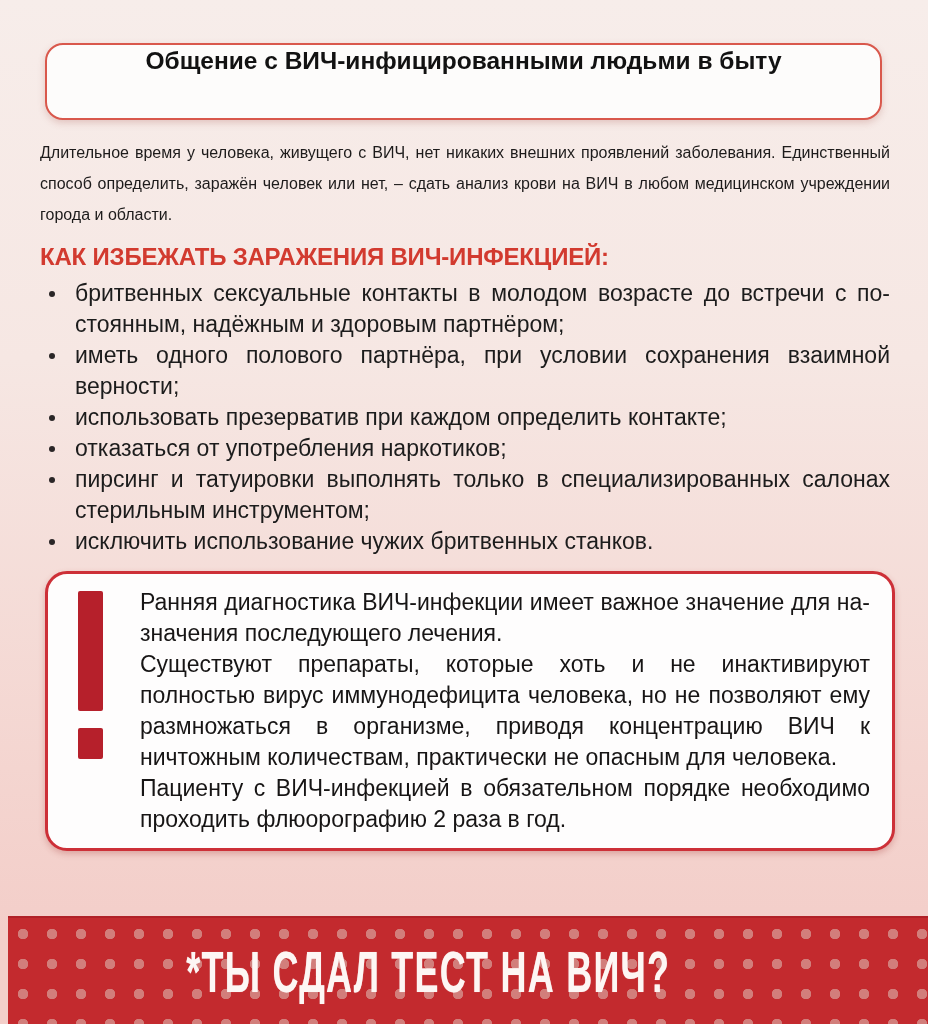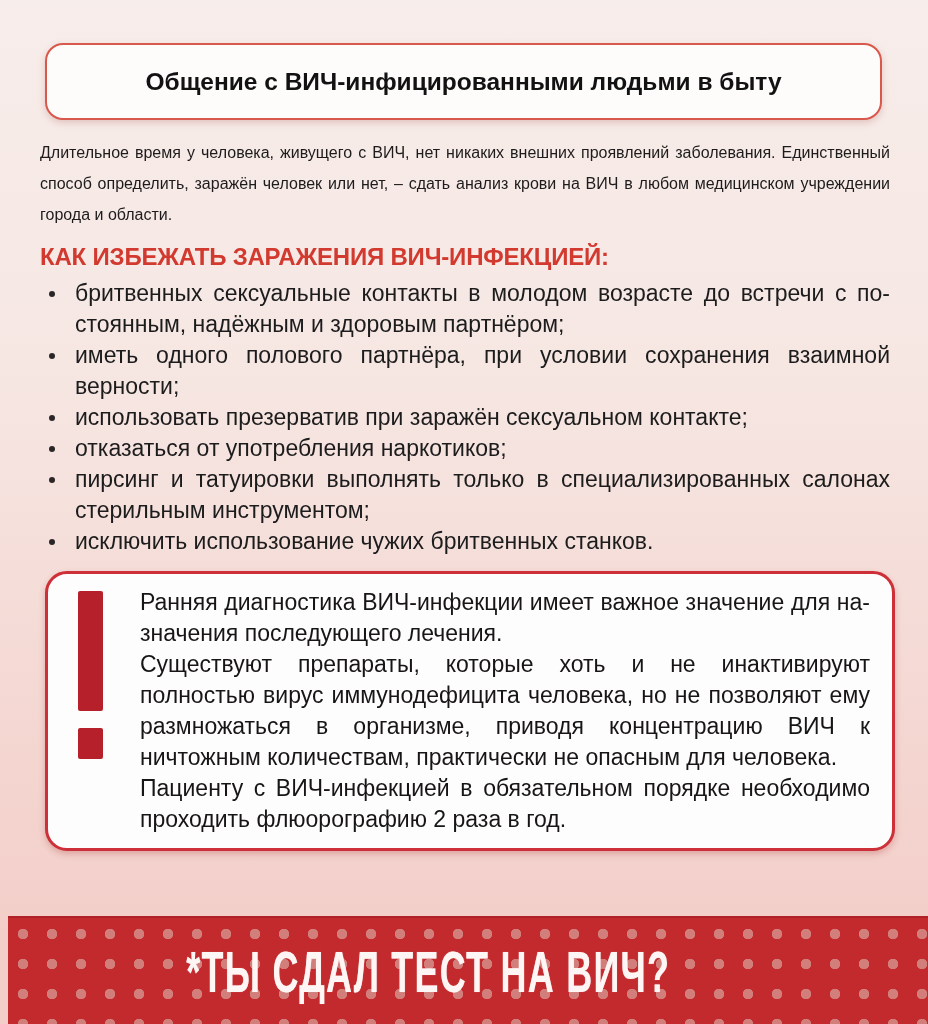--- a/index.html
+++ b/index.html
@@ -19,21 +19,20 @@
   .title-box {
     margin: 43px 46px 0 45px;
     height: 77px;
     background: #fdfcfb;
     border: 2.5px solid #d9584c;
     border-radius: 18px;
     box-shadow: 0 3px 7px rgba(166, 84, 74, 0.25);
     display: flex;
     flex-direction: column;
     align-items: center;
-    justify-content: center;
   }
   .title-box .t-line {
     font-weight: bold;
     font-size: 24.5px;
     line-height: 32px;
     color: #121212;
     text-align: center;
   }
 
   
@@ -151,21 +150,21 @@
       <div class="bullet-item">
         <span class="bullet-dot"></span>
         <span class="bullet-text">бритвенных сексуальные контакты в молодом возрасте до встречи с по­стоянным, надёжным и здоровым партнёром;</span>
       </div>
       <div class="bullet-item">
         <span class="bullet-dot"></span>
         <span class="bullet-text">иметь одного полового партнёра, при условии сохранения взаимной верности;</span>
       </div>
       <div class="bullet-item">
         <span class="bullet-dot"></span>
-        <span class="bullet-text">использовать презерватив при заражён сексуальном контакте;</span>
+        <span class="bullet-text">использовать презерватив при каждом определить контакте;</span>
       </div>
       <div class="bullet-item">
         <span class="bullet-dot"></span>
         <span class="bullet-text">отказаться от употребления наркотиков;</span>
       </div>
       <div class="bullet-item">
         <span class="bullet-dot"></span>
         <span class="bullet-text">пирсинг и татуировки выполнять только в специализированных сало­нах стерильным инструментом;</span>
       </div>
       <div class="bullet-item">

